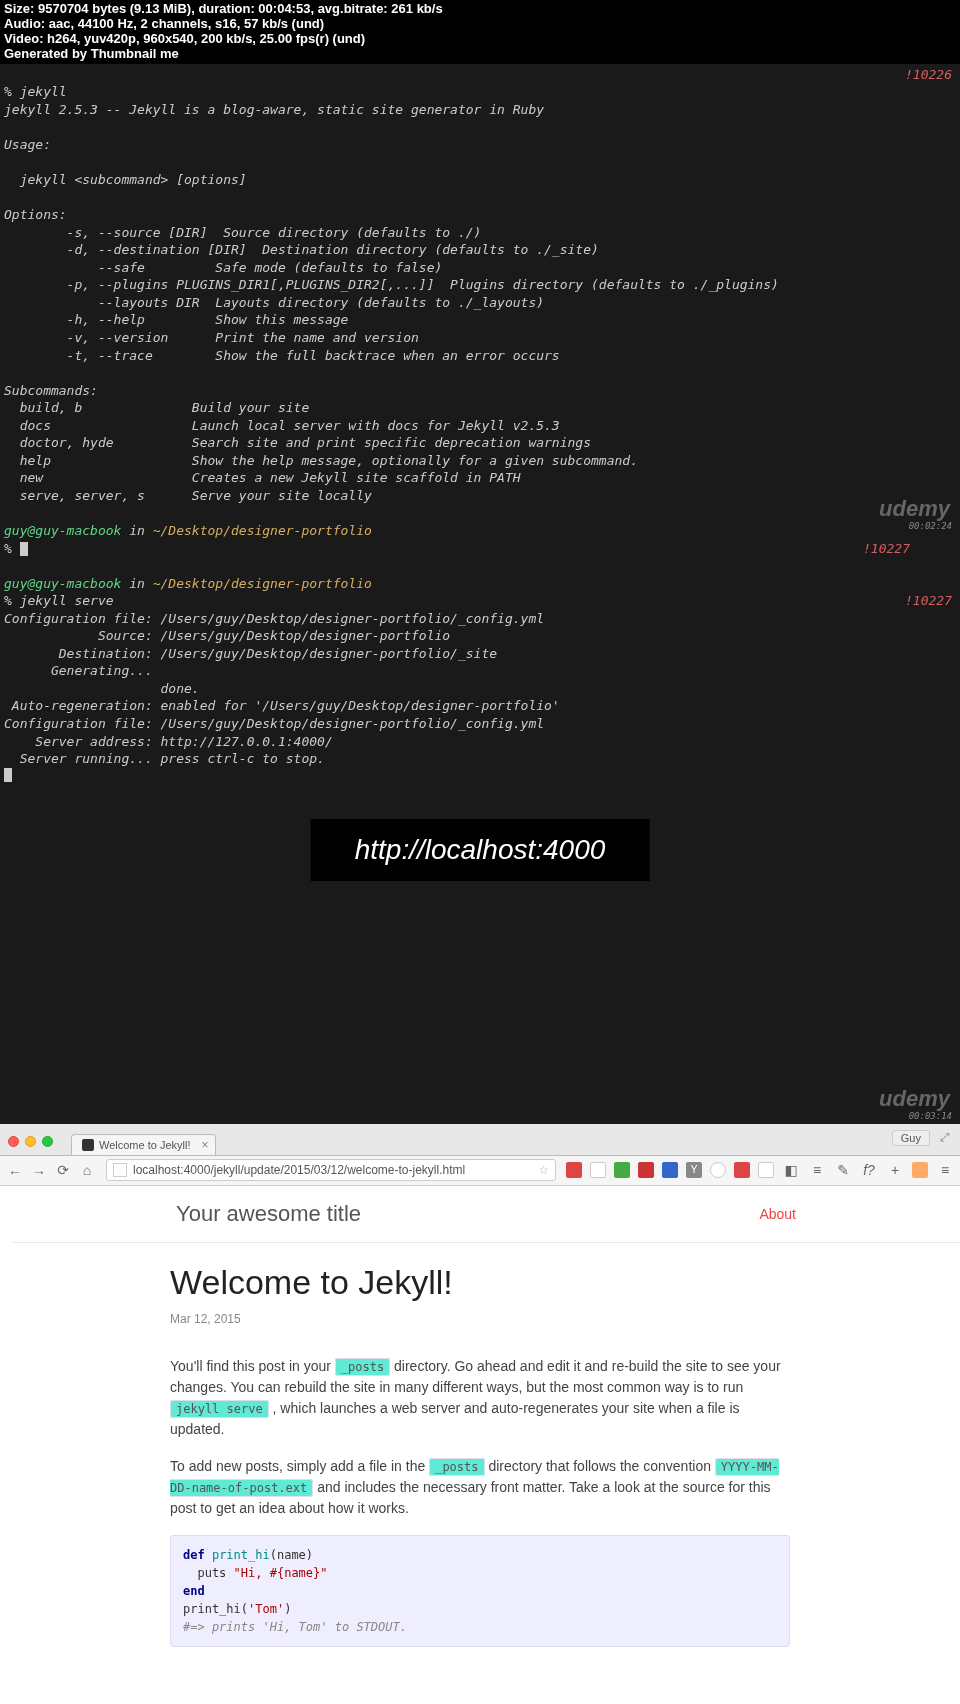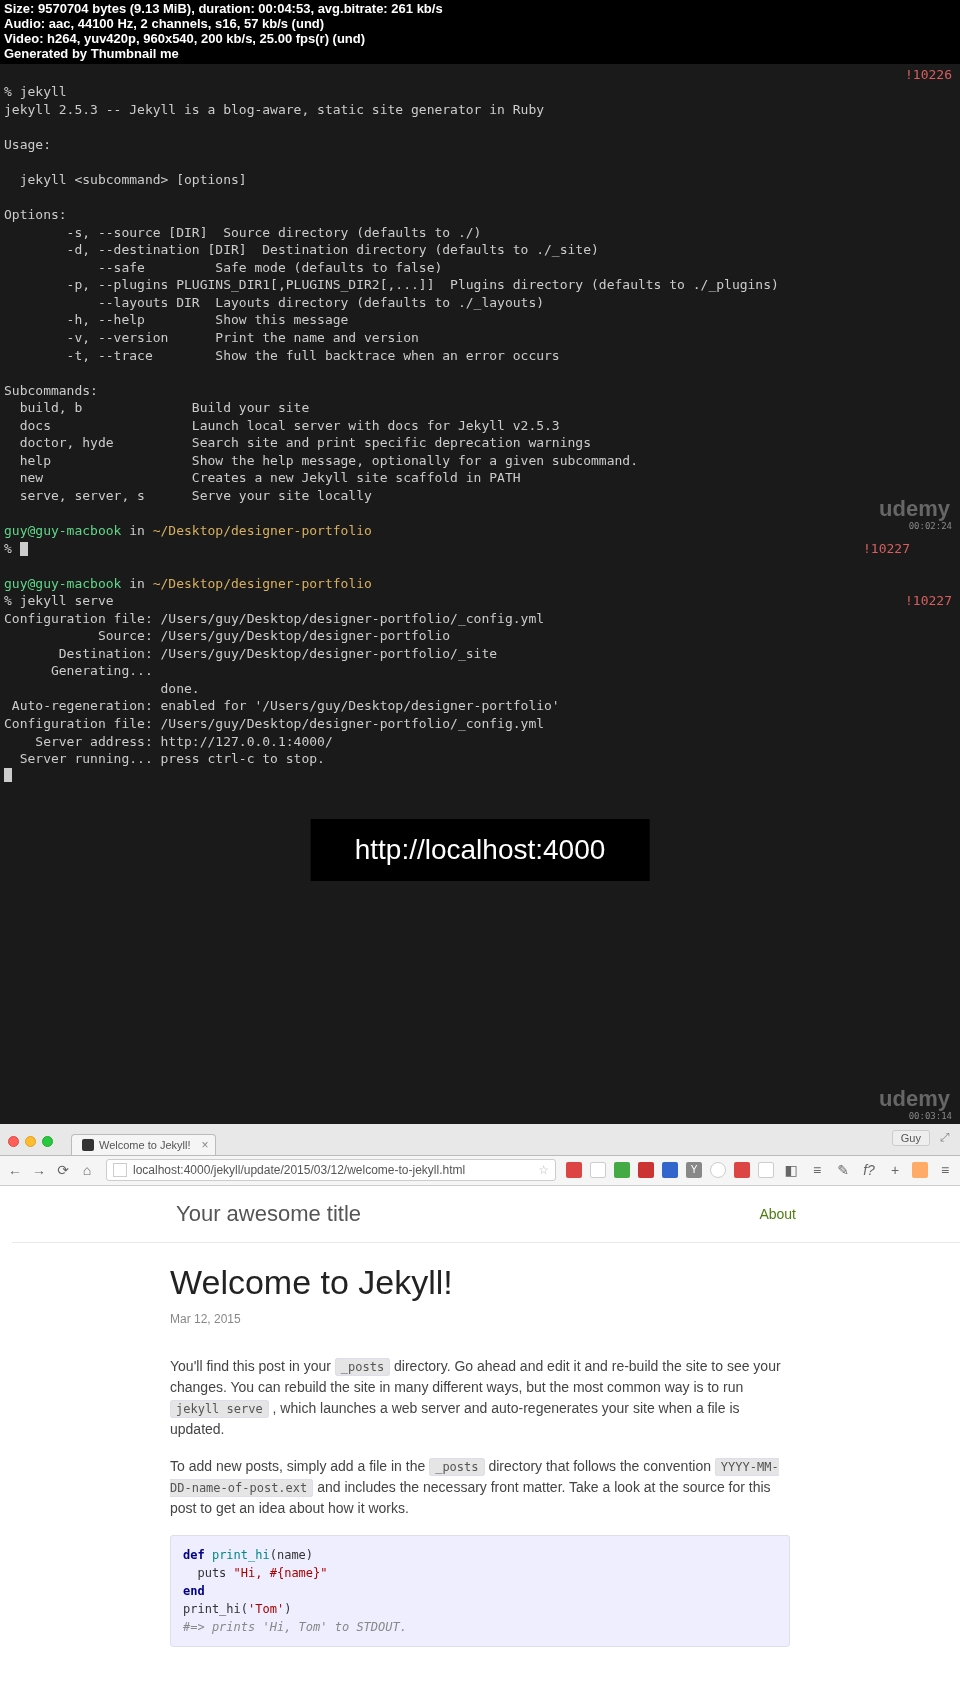--- a/index.html
+++ b/index.html
@@ -1,18 +1,18 @@
 <!DOCTYPE html>
 <html><head>
 <meta charset="utf-8">
 <style>
 * { margin: 0; padding: 0; box-sizing: border-box; }
 body { width: 960px; background: #000; font-family: sans-serif; }
 .header-info { background: #000; color: #fff; padding: 2px 4px; font-family: Arial, sans-serif; font-size: 13px; font-weight: bold; line-height: 1.15; }
-.terminal { background: #1a1a1a; color: #ccc; font-family: Menlo, monospace; font-size: 13px; line-height: 1.35; padding: 2px 4px 250px 4px; position: relative; white-space: pre; }
+.terminal { background: #1a1a1a; color: #ccc; font-family: Menlo, monospace; font-size: 13px; line-height: 1.35; padding: 2px 4px 250px 4px; position: relative; white-space: pre; font-style: italic; }
 .t-green { color: #5fd787; }
 .t-orange { color: #d7af5f; }
 .t-red { color: #d75f5f; }
 .t-right { position: absolute; right: 8px; }
 .watermark { position: absolute; right: 10px; color: #666; font-size: 22px; font-family: Arial; font-weight: bold; }
 .watermark.w1 { top: 430px; }
 .watermark.w2 { bottom: 10px; }
 .timestamp-small { position: absolute; right: 8px; color: #888; font-size: 9px; font-family: monospace; }
 .ts1 { top: 456px; }
 .ts2 { bottom: 2px; }
@@ -32,26 +32,26 @@
 .nav-btn { width: 18px; text-align: center; color: #666; font-size: 14px; cursor: pointer; }
 .url-bar { flex: 1; background: #fff; border: 1px solid #ccc; border-radius: 3px; height: 22px; display: flex; align-items: center; padding: 0 6px; font-size: 12px; color: #555; margin: 0 4px; }
 .url-page-icon { width: 14px; height: 14px; border: 1px solid #ccc; margin-right: 6px; }
 .url-star { margin-left: auto; color: #bbb; }
 .ext-icons { display: flex; gap: 8px; align-items: center; }
 .ext-ic { width: 16px; height: 16px; border-radius: 2px; }
 .page { background: #fff; min-height: 690px; }
 .site-header { border-bottom: 1px solid #e8e8e8; padding: 15px 0; margin-left: 12px; }
 .site-header-inner { max-width: 640px; margin: 0 auto; display: flex; justify-content: space-between; align-items: center; padding: 0 10px; }
 .site-title { font-size: 22px; color: #555; font-weight: 400; }
-.site-nav a { color: #4d7c0f; text-decoration: none; font-size: 14px; text-align: right; }
+.site-nav a { color: #ef4444; text-decoration: none; font-size: 14px; text-align: right; }
 .content { max-width: 640px; margin: 0 auto; padding: 20px 10px; color: #333; }
 .post-title { font-size: 34px; font-weight: 400; margin-bottom: 10px; color: #222; }
 .post-date { font-size: 12px; color: #888; margin-bottom: 30px; display: block; }
 .content p { font-size: 14px; line-height: 1.5; margin-bottom: 16px; color: #444; }
-code.inline { background: #e5e5e5; border: 1px solid #dde; border-radius: 3px; padding: 1px 5px; font-family: monospace; font-size: 12px; color: #555; }
+code.inline { background: #5eead4; border: 1px solid #dde; border-radius: 3px; padding: 1px 5px; font-family: monospace; font-size: 12px; color: #555; }
 .code-block { background: #eef; border: 1px solid #dde; border-radius: 3px; padding: 10px 12px; font-family: monospace; font-size: 12px; line-height: 1.5; margin-bottom: 16px; white-space: pre; overflow-x: auto; }
 .cb-kw { color: #008; font-weight: bold; }
 .cb-fn { color: #088; }
 .cb-str { color: #a00; }
 .cb-cm { color: #888; font-style: italic; }
 </style>
 </head>
 <body>
 
 <div class="header-info">

